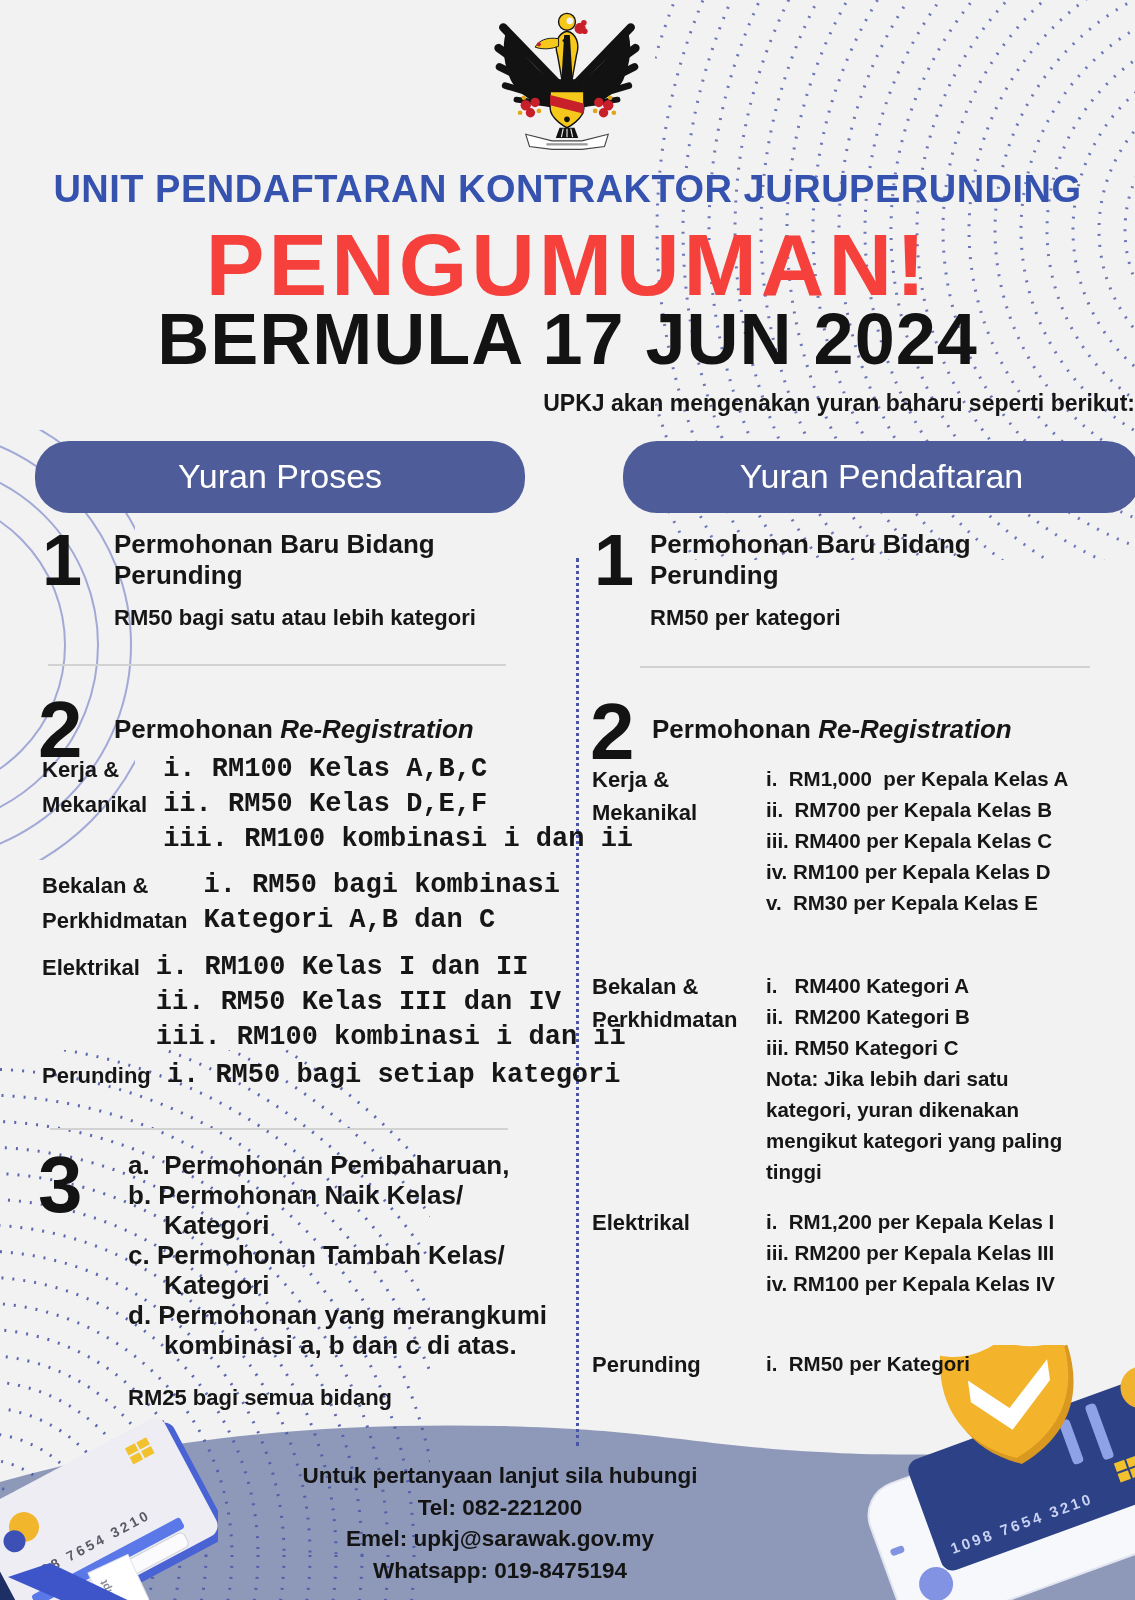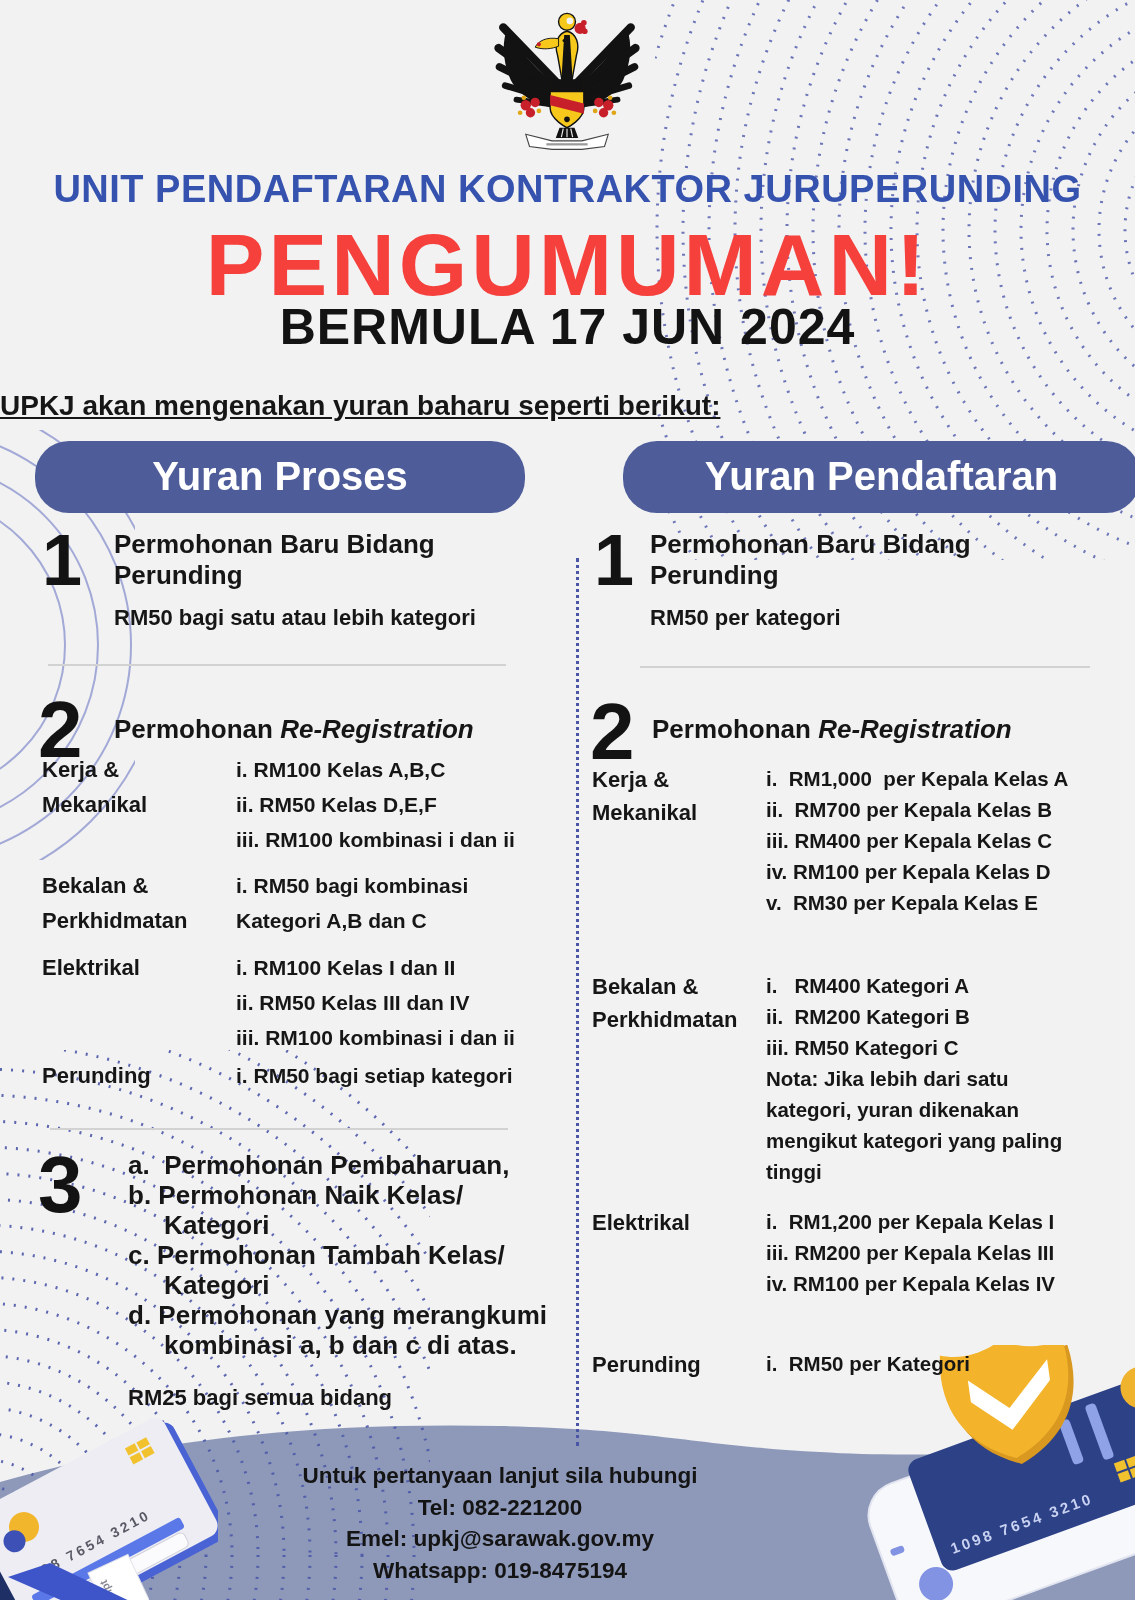--- a/index.html
+++ b/index.html
@@ -5,35 +5,35 @@
   html,body{margin:0;padding:0;background:#ffffff;}
   .poster{position:relative;width:1135px;height:1600px;background:#f2f2f3;overflow:hidden;
           font-family:"Liberation Sans",sans-serif;color:#161616;}
   .abs{position:absolute;}
   .pre{white-space:pre;}
   .deco{position:absolute;pointer-events:none;}
   .org-title{top:168px;left:0;width:100%;text-align:center;font-size:38px;font-weight:700;
              color:#3552ae;letter-spacing:0.5px;}
   .announcement{top:214px;left:0;width:100%;text-align:center;font-size:88px;font-weight:700;
                 color:#f5403c;letter-spacing:4px;}
-  .date-line{top:298px;left:0;width:100%;text-align:center;font-size:50px;font-weight:800;
+  .date-line{top:298px;left:0;width:100%;text-align:center;font-size:72px;font-weight:800;
              color:#131313;letter-spacing:1px;}
-  .subtitle{top:390px;left:0;width:100%;text-align:left;font-size:28px;font-weight:700;text-decoration:underline;}
+  .subtitle{top:390px;left:0;width:100%;text-align:right;font-size:23px;font-weight:700;}
   .col-header{top:441px;height:72px;background:#4e5d9a;border-radius:34px;color:#ffffff;
-              font-size:40px;font-weight:700;text-align:center;line-height:70px;}
+              font-size:34px;font-weight:400;text-align:center;line-height:70px;}
   #hdr-left{left:35px;width:490px;}
   #hdr-right{left:623px;width:517px;}
   .num{font-weight:800;line-height:1;color:#131313;}
   .sec-title{font-size:26px;font-weight:700;line-height:1.2;}
   .fee{font-size:22px;font-weight:700;}
   .divider{height:2px;background:#d2d2d2;}
   .group{display:flex;gap:16px;}
   .glabel,.gitem{font-weight:700;}
   .col-l .glabel{width:178px;font-size:22px;line-height:35px;}
-  .col-l .gitem{font-size:21px;line-height:35px;}
+  .col-l .gitem{font-size:27px;line-height:35px;font-family:Liberation Mono, monospace;}
   .col-r .glabel{width:158px;font-size:22px;line-height:33px;}
   .col-r .gitem{font-size:20.5px;line-height:31px;}
   .s3-item{font-size:26px;font-weight:700;line-height:30px;}
   .vdot{border-left:3px dotted #4a56a5;width:0;}
   .contact{top:1460px;left:183px;width:634px;text-align:center;font-size:22.5px;font-weight:700;
            line-height:31.5px;color:#141414;}
   svg.rings circle{fill:none;}
   #ringsTR circle{stroke:#5560ad;stroke-width:3;stroke-dasharray:2 9;opacity:.85;}
   #ringsBL circle{stroke:#4d58a8;stroke-width:3;stroke-dasharray:2 9;opacity:.9;}
   #arcsL circle{stroke:#99a1d3;stroke-width:2;opacity:.9;}

